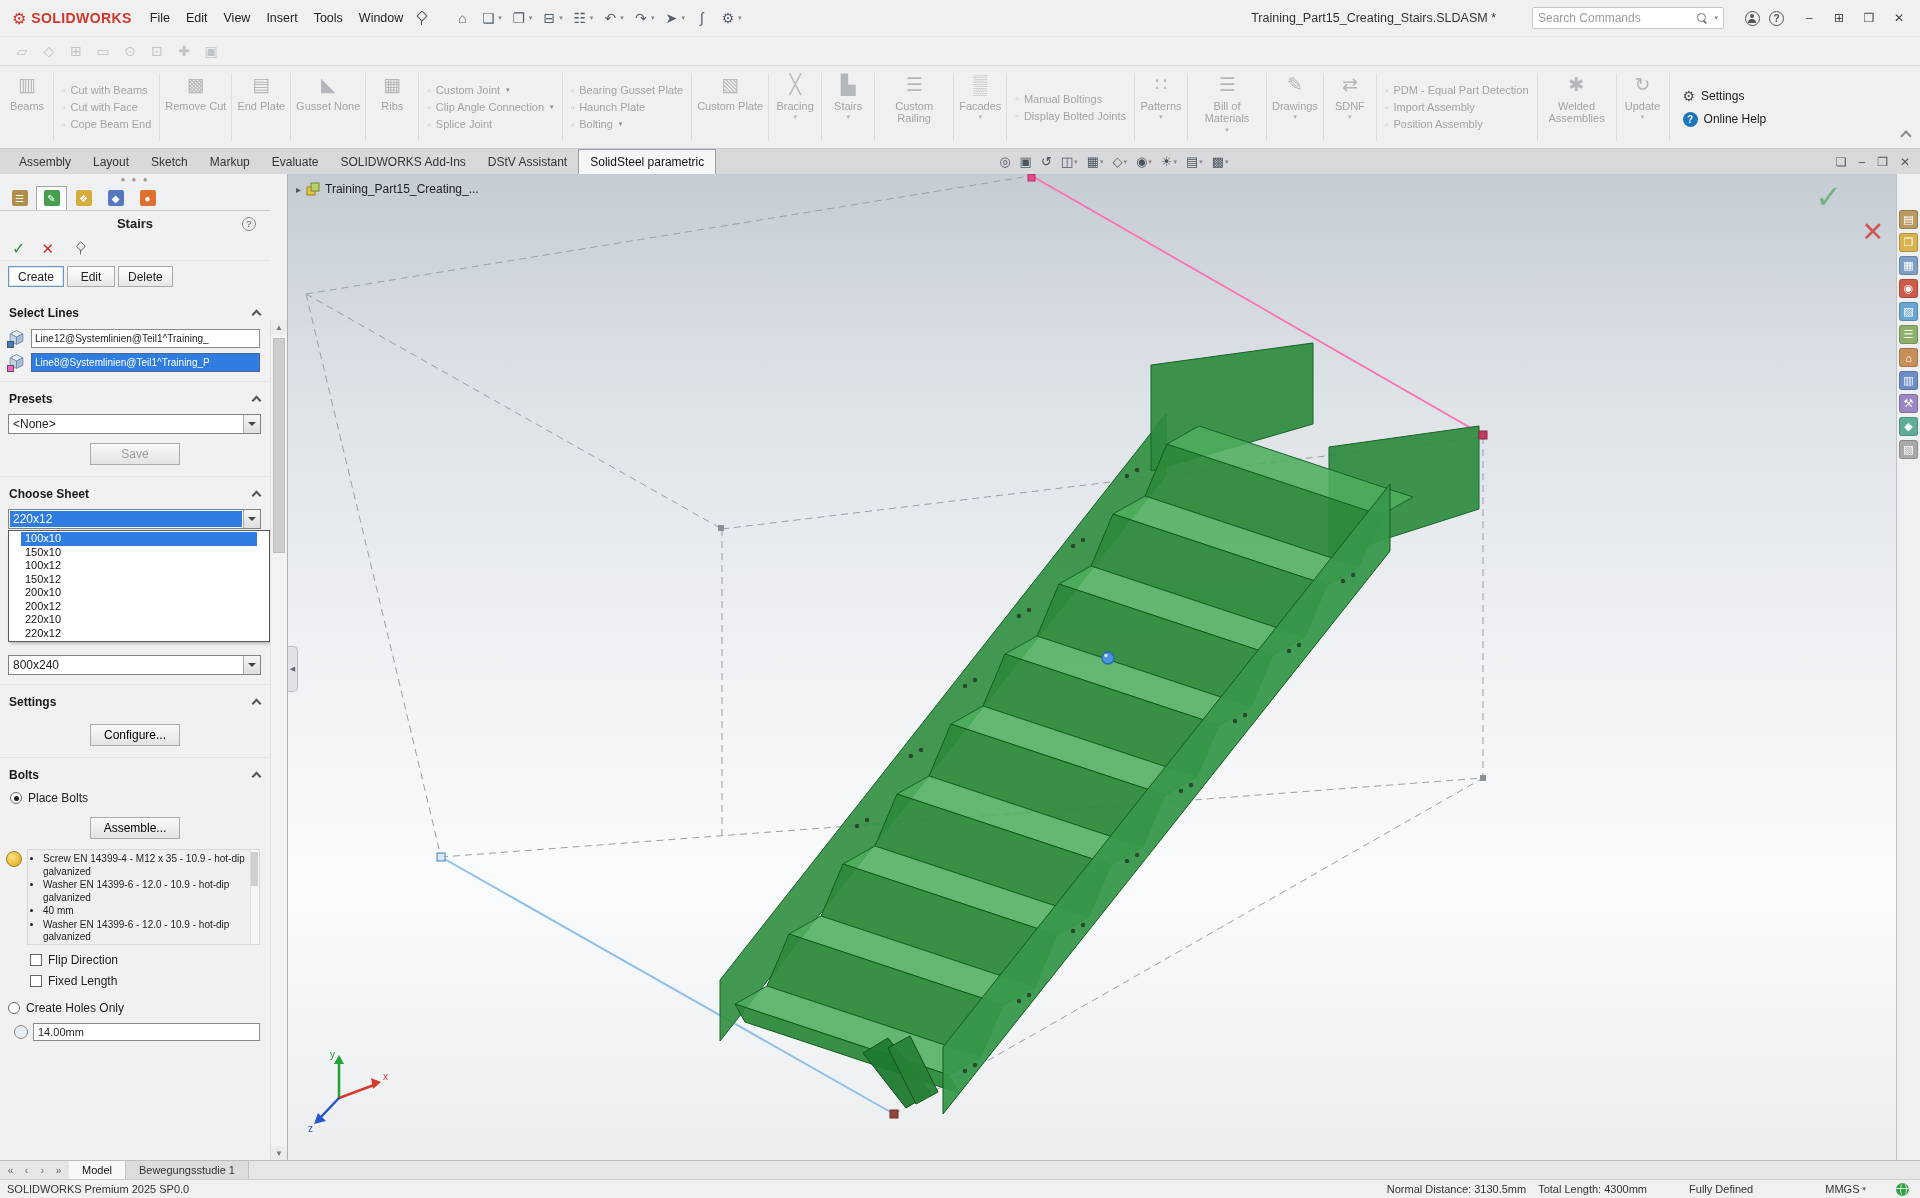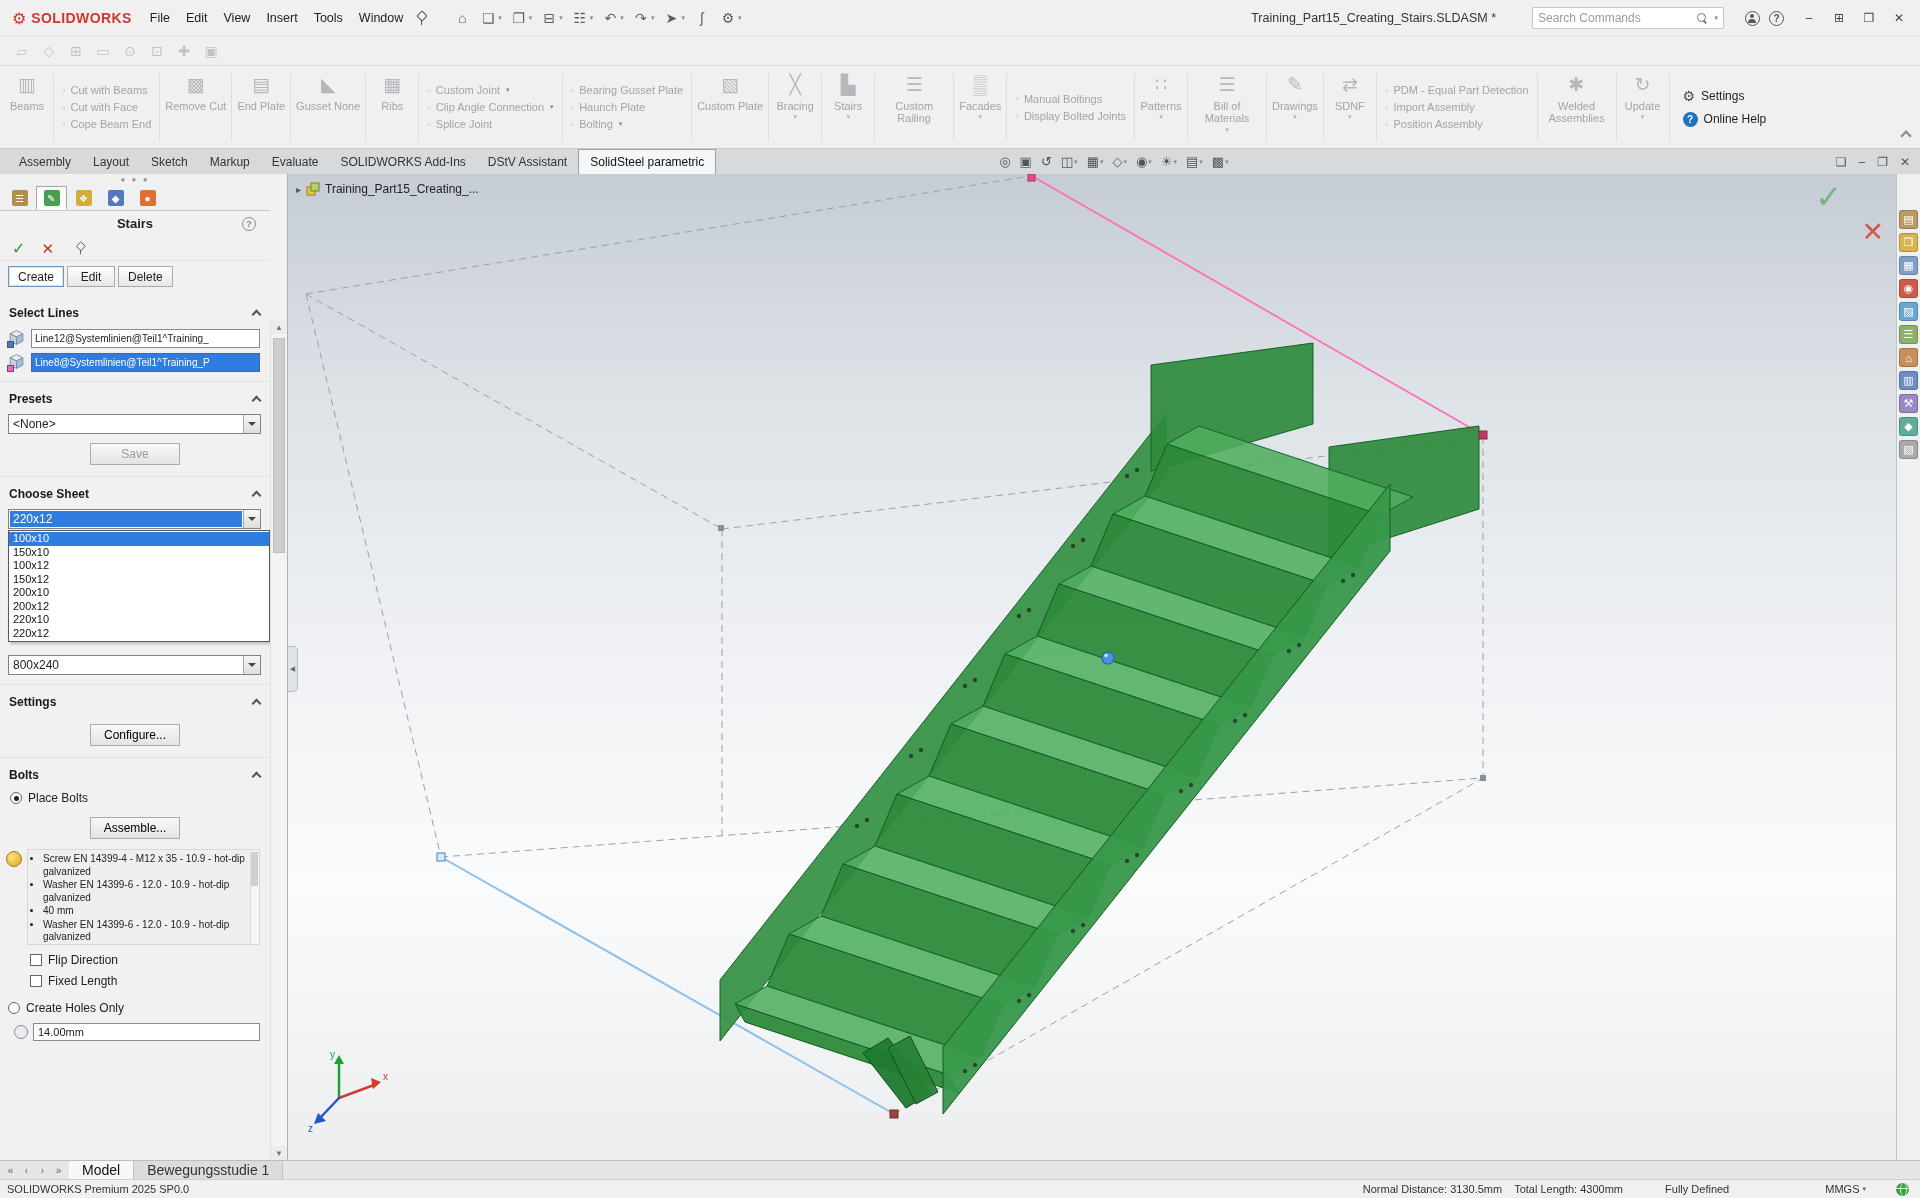--- a/index.html
+++ b/index.html
@@ -90,21 +90,21 @@
 .tag{position:absolute;left:-1px;bottom:-1px;width:7px;height:7px;border:1px solid #555}
 .sel-input{flex:1;height:19px;background:#fff;border:1px solid #8a8a8a;font-size:10px;line-height:17px;padding:0 3px;white-space:nowrap;overflow:hidden;color:#222}
 .sel-input.sel{background:#2f7de1;color:#fff;border-color:#49669b}
 .dd{height:20px;margin:2px 9px 2px 8px;background:#fff;border:1px solid #828282;display:flex;align-items:stretch;position:relative;font-size:12px}
 .dd-val{flex:1;display:flex;align-items:center;padding:0 4px;white-space:nowrap;overflow:hidden}
 .dd.open .dd-val{background:#2f7de1;color:#fff;margin:1px;padding:0 3px}
 .dd-btn{width:17px;border-left:1px solid #a8a8a8;background:linear-gradient(#f6f6f6,#dedede);display:flex;align-items:center;justify-content:center;flex:none}
 .dd-btn::after{content:"";border:4px solid transparent;border-top-color:#444;margin-top:4px}
 .center-btn{display:block;margin:9px auto 4px;min-width:90px;height:22px;border:1px solid #ababab;background:linear-gradient(#f9f9f9,#e3e3e3);font-size:12px;font-family:inherit;padding:0 13px}
 .center-btn.disabled{color:#9c9c9c}
-#sheet-list{margin:-1px 0 0 8px;border:1px solid #5a5a5a;background:#fff;box-shadow:2px 2px 3px rgba(0,0,0,.22);position:relative;z-index:5;list-style:none;padding:1px 0}
+#sheet-list{margin:-1px 0 0 8px;border:1px solid #5a5a5a;background:#fff;box-shadow:2px 2px 3px rgba(0,0,0,.22);position:relative;z-index:5;list-style:none;padding:1px 12px}
 #sheet-list li{height:13.5px;line-height:13.5px;font-size:11px;padding:0 4px;color:#111;white-space:nowrap}
 #sheet-list li.sel{background:#2f7de1;color:#fff}
 .dd.second{margin-top:13px}
 .radio-row{display:flex;align-items:center;gap:6px;padding:3px 8px 3px 10px;font-size:12px}
 .radio-row.outer{padding-left:8px}
 .radio{width:12px;height:12px;border:1px solid #666;border-radius:50%;background:#fff;position:relative;flex:none}
 .radio.on::after{content:"";position:absolute;inset:2.5px;background:#222;border-radius:50%}
 .check-row{display:flex;align-items:center;gap:6px;padding:3.5px 8px 3.5px 30px;font-size:12px}
 .cbox{width:12px;height:12px;border:1px solid #666;background:#fff;flex:none}
 .bolt-info{display:flex;gap:5px;padding:6px 10px 4px 6px}
@@ -133,28 +133,28 @@
 
 
 .rightstrip{width:24px;background:#eef0f1;border-left:1px solid #c2c2c2;display:flex;flex-direction:column;align-items:center;padding-top:36px;gap:4px;flex:none}
 .tp-ico{width:19px;height:19px;border-radius:3px;display:flex;align-items:center;justify-content:center;color:#fff;font-size:11px;border:1px solid rgba(0,0,0,.18)}
 
 
 .sheetbar{height:19px;background:#e6e6e6;border-top:1px solid #bdbdbd;display:flex;align-items:stretch}
 #sheet-nav{display:flex;align-items:center;padding:0 3px;gap:1px}
 #sheet-nav span{width:15px;text-align:center;color:#666;font-size:10px}
 #sheet-tabs{display:flex;align-items:stretch}
-.sheet-tab{display:flex;align-items:center;padding:0 13px;font-size:14px;background:#dcdcdc;border-right:1px solid #c2c2c2;color:#333}
+.sheet-tab{display:flex;align-items:center;padding:0 13px;font-size:11px;background:#dcdcdc;border-right:1px solid #c2c2c2;color:#333}
 .sheet-tab.active{background:#f8f8f8;color:#111}
 
 
 .statusbar{height:19px;display:flex;align-items:center;background:#f0f0f0;border-top:1px solid #cdcdcd;font-size:11px;color:#333;padding:0 7px}
 .status-spacer{flex:1}
 .status-measure{margin-right:42px;white-space:nowrap}
-.status-state{margin-right:96px}
+.status-state{margin-right:72px}
 .status-units{display:flex;align-items:center;gap:3px;margin-right:30px}
 .units-caret{font-size:7px;color:#666}
 .globe{width:13px;height:13px;border-radius:50%;background:#33a043;position:relative;overflow:hidden;margin-right:4px}
 .globe::before{content:"";position:absolute;left:0;right:0;top:5.5px;height:1px;background:rgba(255,255,255,.85)}
 .globe::after{content:"";position:absolute;left:3.5px;top:0;bottom:0;width:5px;border-left:1px solid rgba(255,255,255,.85);border-right:1px solid rgba(255,255,255,.85);border-radius:50%}
 </style>
 </head>
 <body>
 
 <div class="app">

